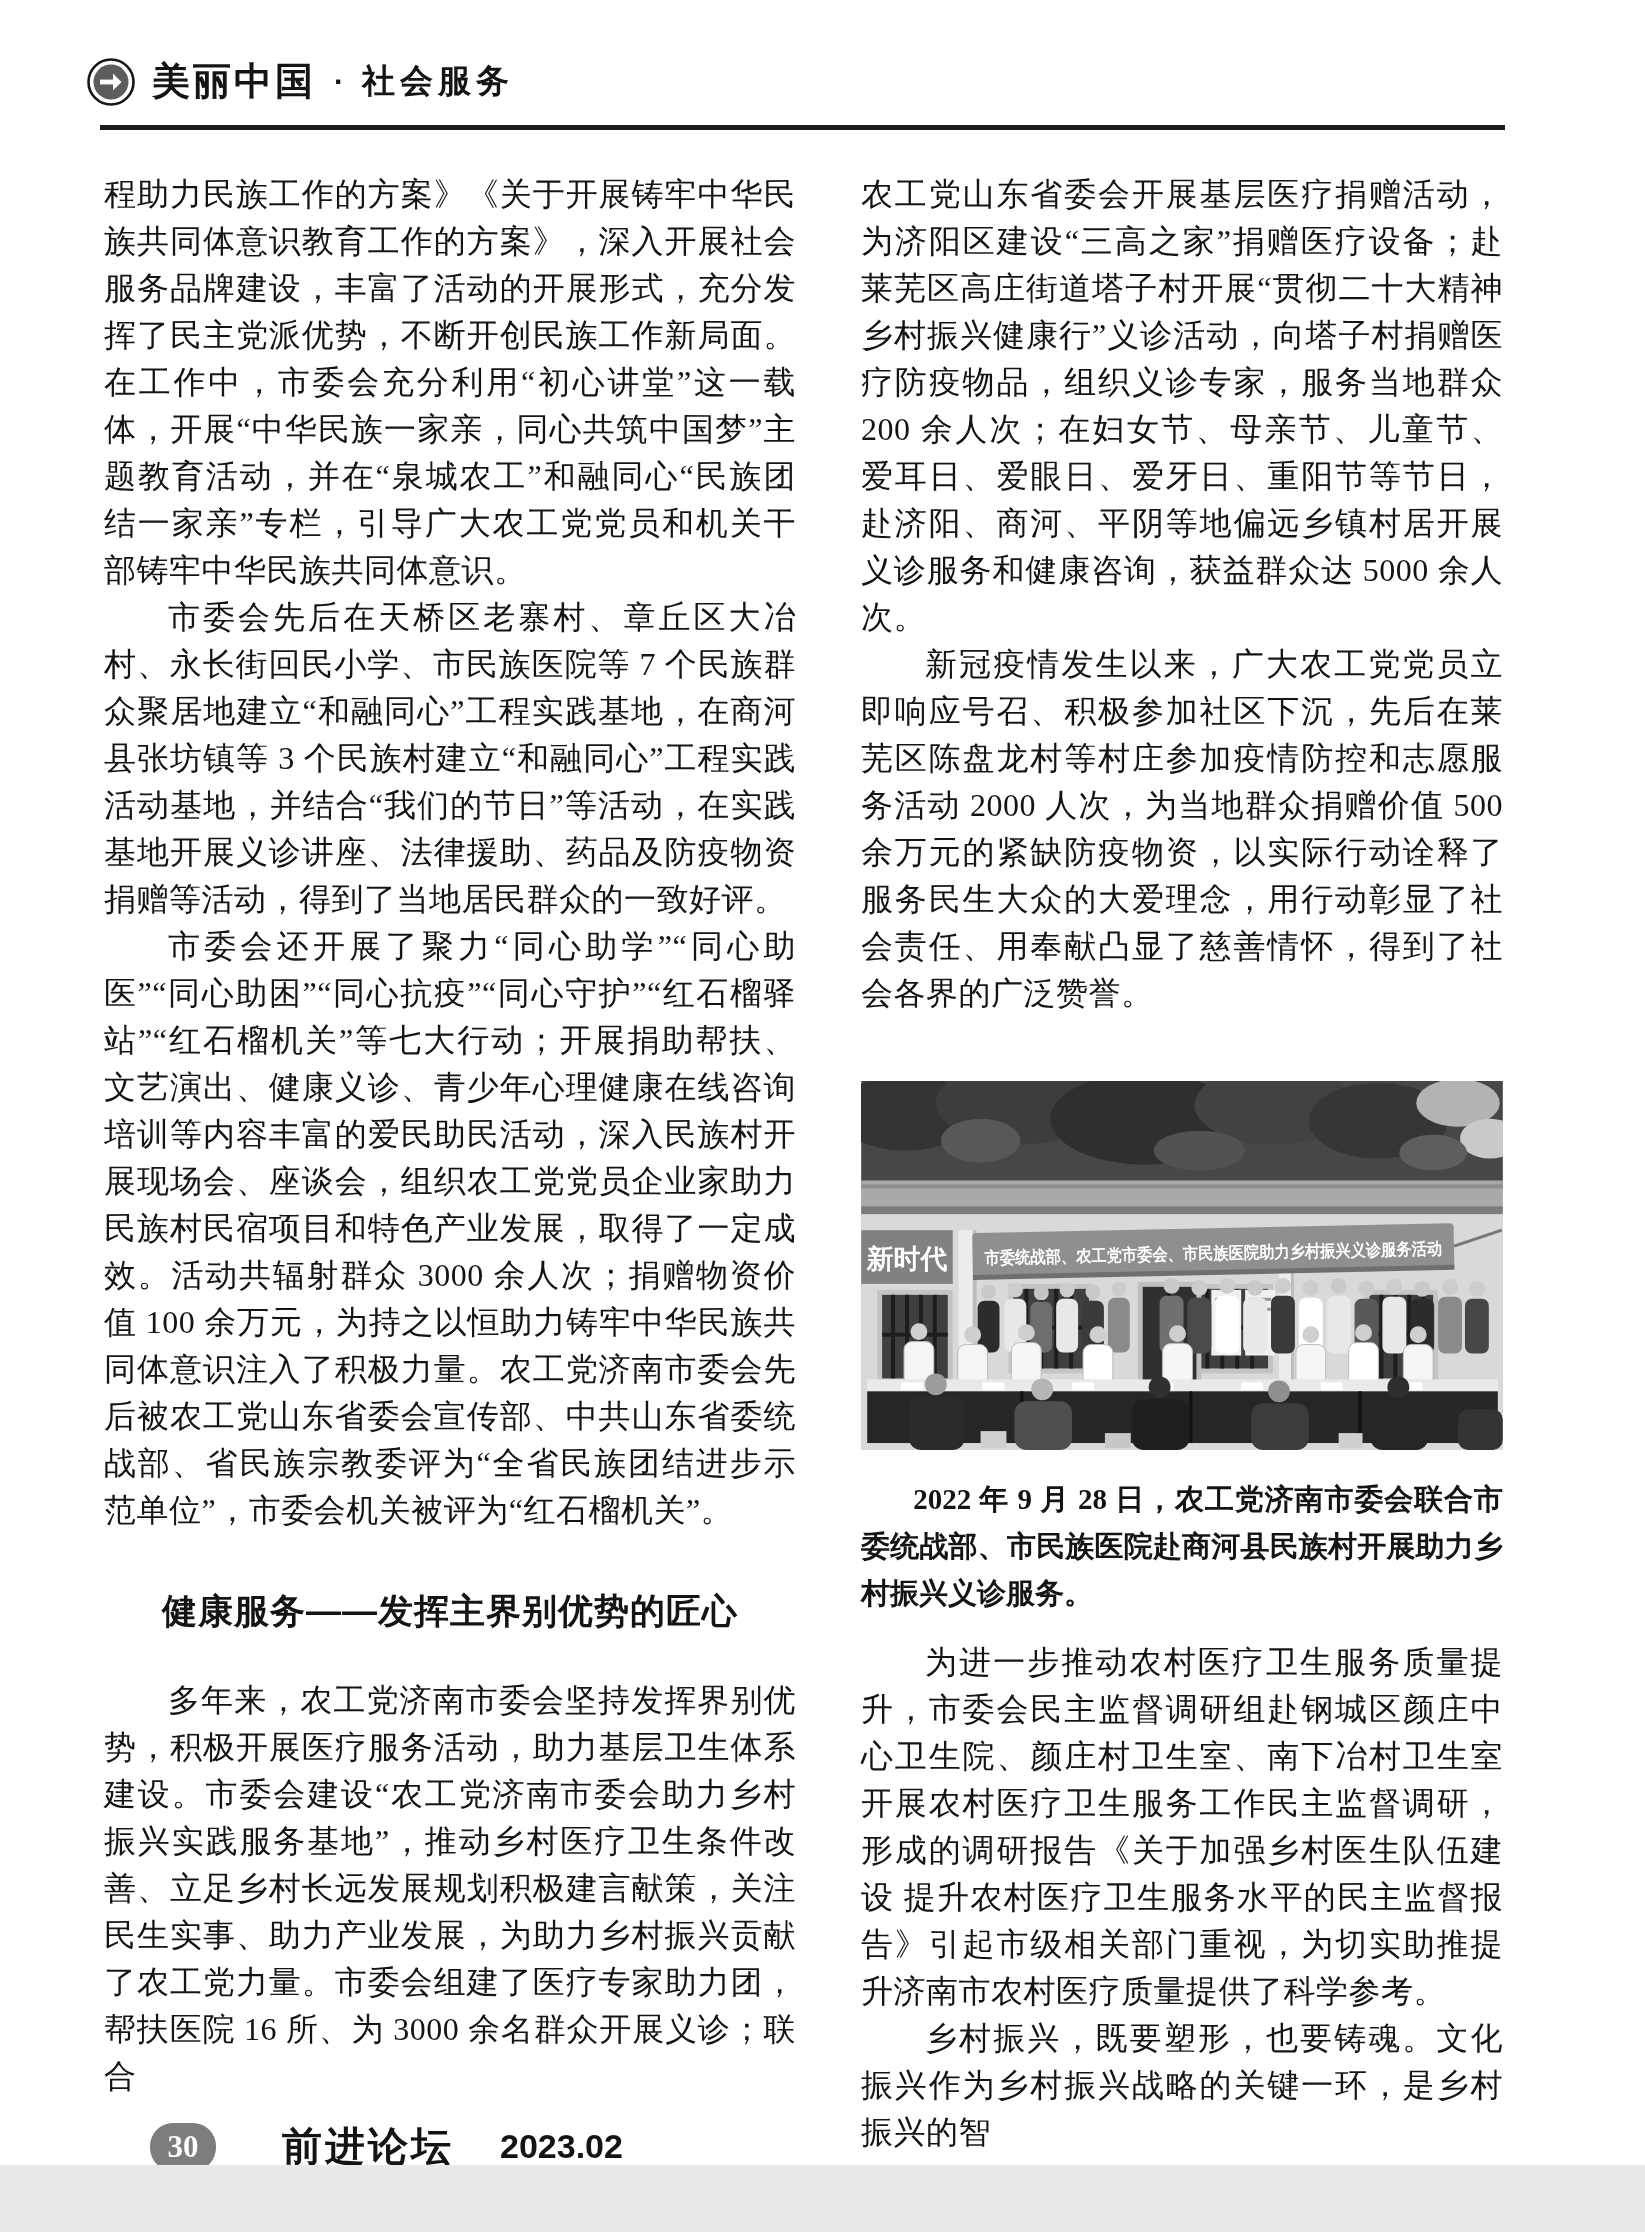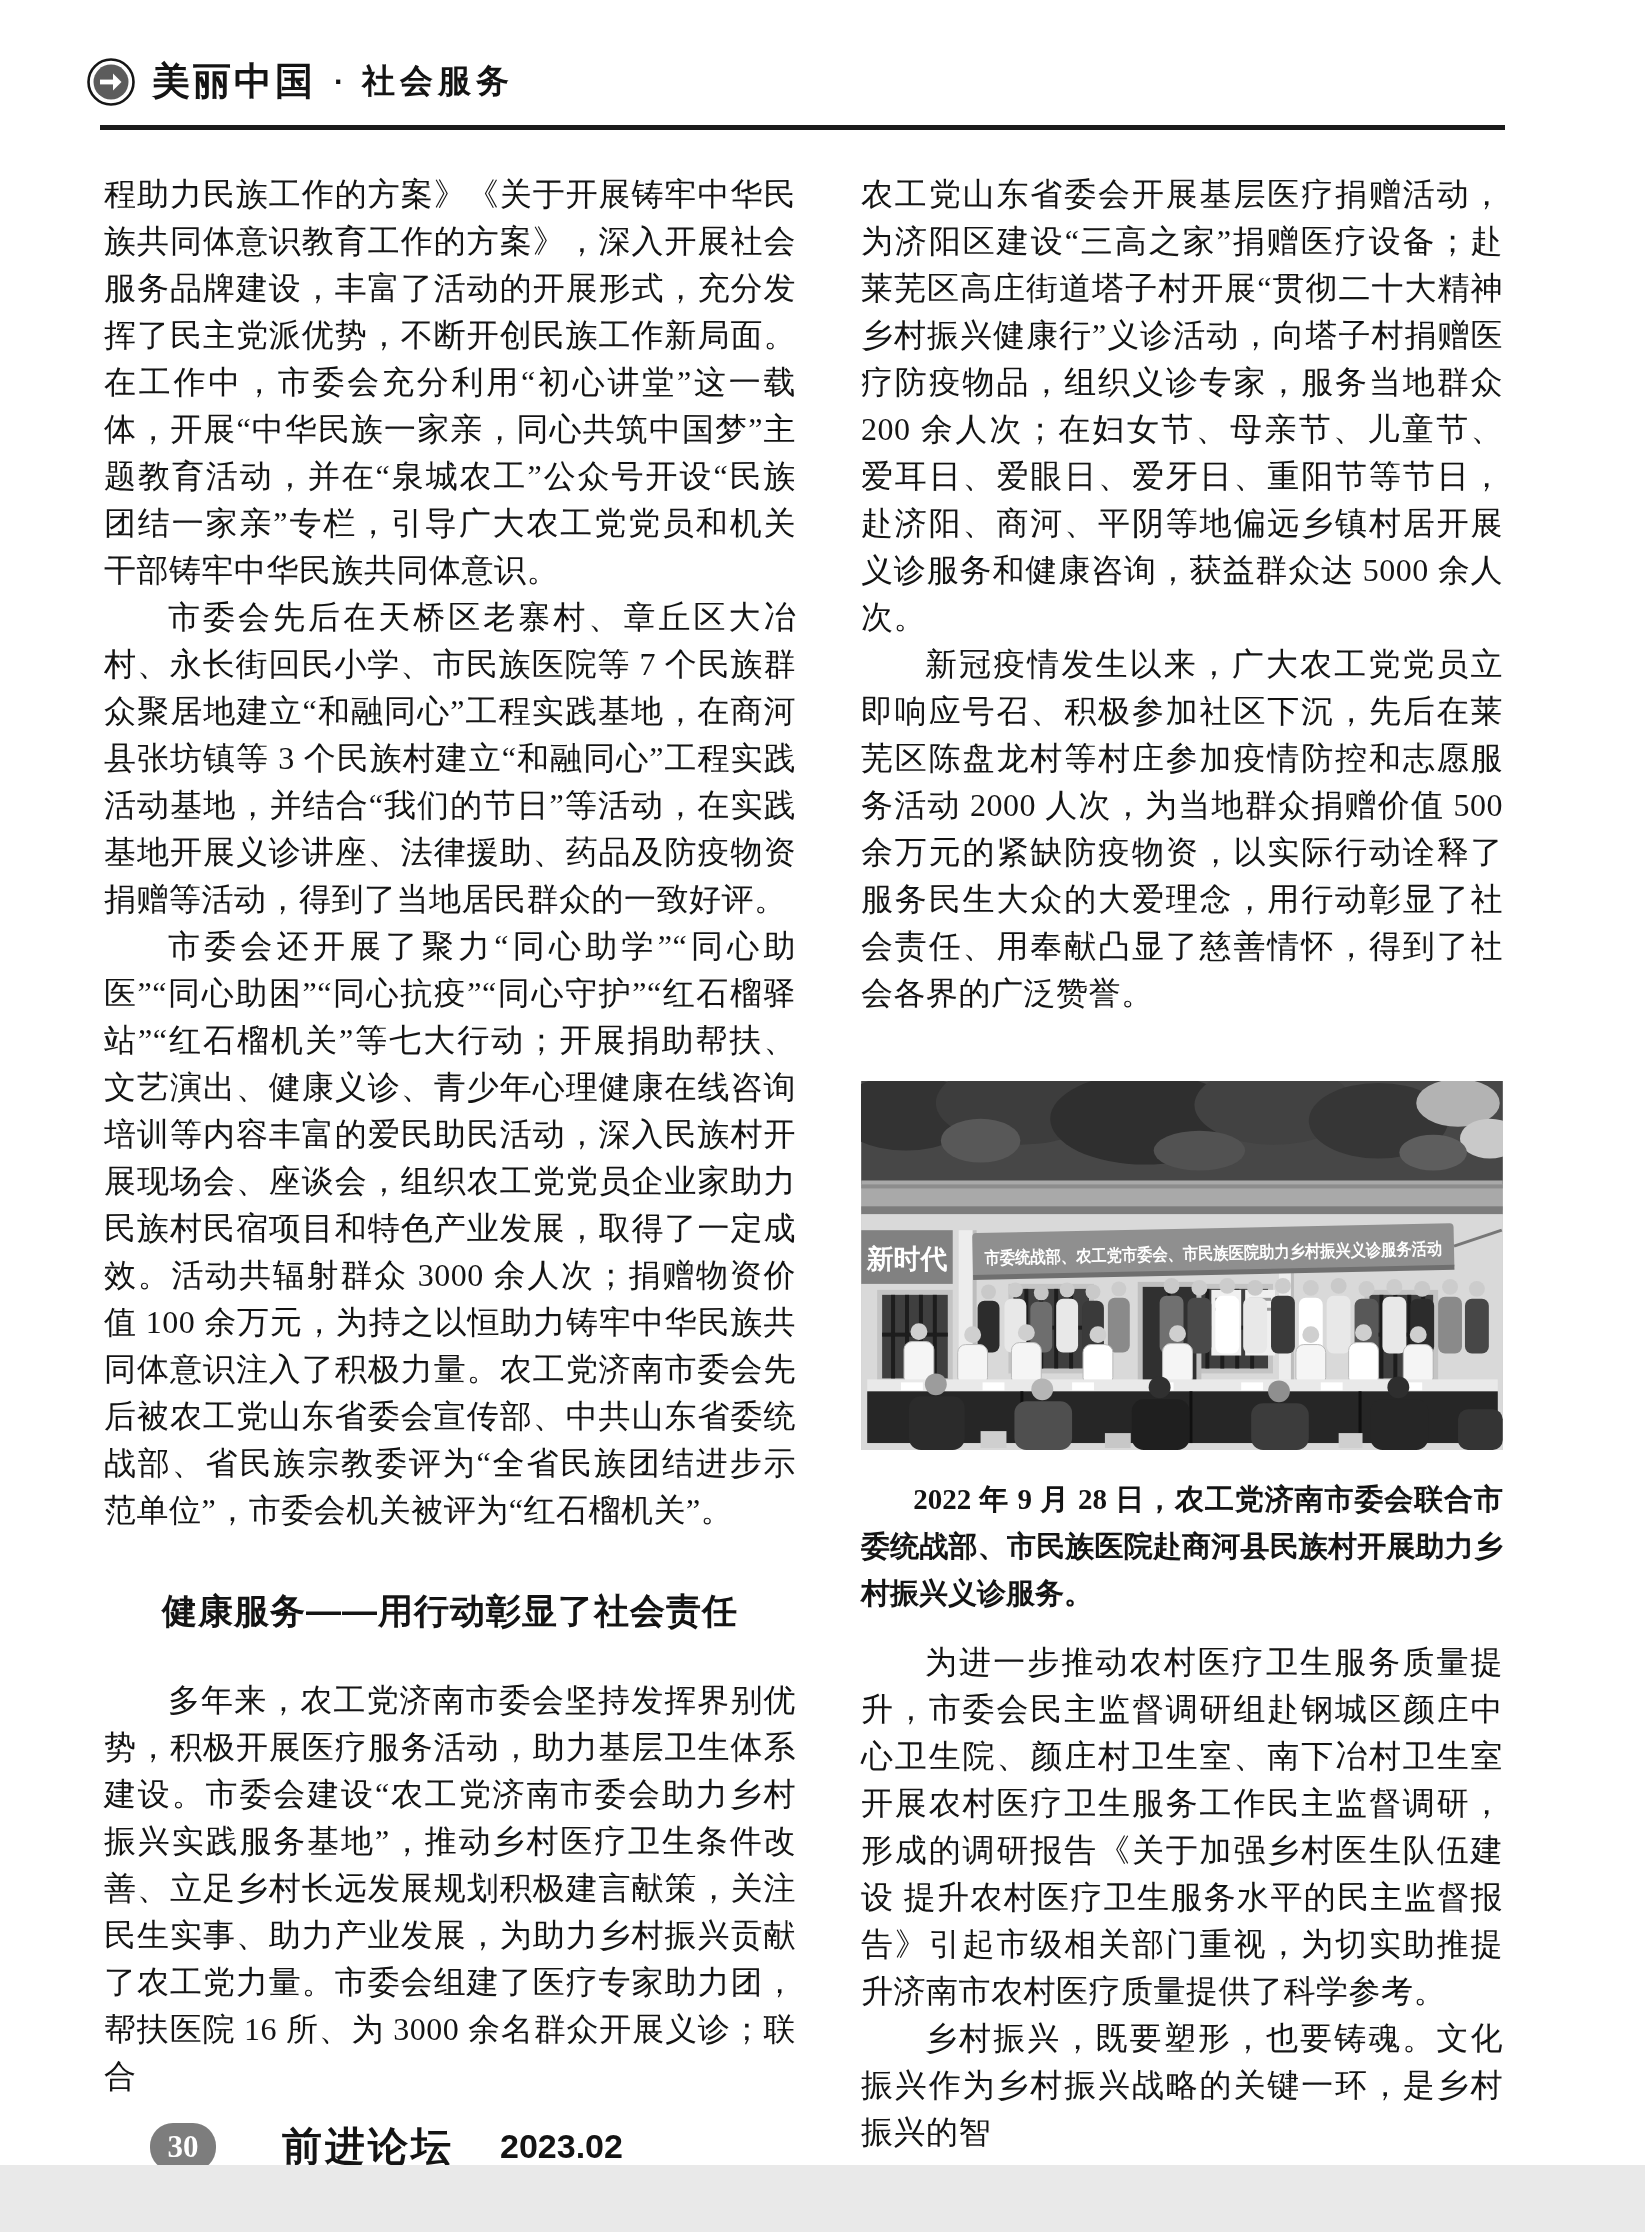--- a/index.html
+++ b/index.html
@@ -95,24 +95,24 @@
     </svg>
     <span class="brand">美丽中国</span>
     <span class="brand-sep">·</span>
     <span class="brand-section">社会服务</span>
   </div>
   <div class="header-rule"></div>
 
   <div class="columns">
 
     <div class="col col-left">
-      <p>程助力民族工作的方案》《关于开展铸牢中华民族共同体意识教育工作的方案》，深入开展社会服务品牌建设，丰富了活动的开展形式，充分发挥了民主党派优势，不断开创民族工作新局面。在工作中，市委会充分利用“初心讲堂”这一载体，开展“中华民族一家亲，同心共筑中国梦”主题教育活动，并在“泉城农工”公众号开设“民族团结一家亲”专栏，引导广大农工党党员和机关干部铸牢中华民族共同体意识。</p>
+      <p>程助力民族工作的方案》《关于开展铸牢中华民族共同体意识教育工作的方案》，深入开展社会服务品牌建设，丰富了活动的开展形式，充分发挥了民主党派优势，不断开创民族工作新局面。在工作中，市委会充分利用“初心讲堂”这一载体，开展“中华民族一家亲，同心共筑中国梦”主题教育活动，并在“泉城农工”和融同心“民族团结一家亲”专栏，引导广大农工党党员和机关干部铸牢中华民族共同体意识。</p>
       <p class="indent">市委会先后在天桥区老寨村、章丘区大冶村、永长街回民小学、市民族医院等 7 个民族群众聚居地建立“和融同心”工程实践基地，在商河县张坊镇等 3 个民族村建立“和融同心”工程实践活动基地，并结合“我们的节日”等活动，在实践基地开展义诊讲座、法律援助、药品及防疫物资捐赠等活动，得到了当地居民群众的一致好评。</p>
       <p class="indent">市委会还开展了聚力“同心助学”“同心助医”“同心助困”“同心抗疫”“同心守护”“红石榴驿站”“红石榴机关”等七大行动；开展捐助帮扶、文艺演出、健康义诊、青少年心理健康在线咨询培训等内容丰富的爱民助民活动，深入民族村开展现场会、座谈会，组织农工党党员企业家助力民族村民宿项目和特色产业发展，取得了一定成效。活动共辐射群众 3000 余人次；捐赠物资价值 100 余万元，为持之以恒助力铸牢中华民族共同体意识注入了积极力量。农工党济南市委会先后被农工党山东省委会宣传部、中共山东省委统战部、省民族宗教委评为“全省民族团结进步示范单位”，市委会机关被评为“红石榴机关”。</p>
-      <h2>健康服务——用行动彰显了社会责任</h2>
+      <h2>健康服务——发挥主界别优势的匠心</h2>
       <p class="indent">多年来，农工党济南市委会坚持发挥界别优势，积极开展医疗服务活动，助力基层卫生体系建设。市委会建设“农工党济南市委会助力乡村振兴实践服务基地”，推动乡村医疗卫生条件改善、立足乡村长远发展规划积极建言献策，关注民生实事、助力产业发展，为助力乡村振兴贡献了农工党力量。市委会组建了医疗专家助力团，帮扶医院 16 所、为 3000 余名群众开展义诊；联合</p>
     </div>
 
     <div class="col col-right">
       <p>农工党山东省委会开展基层医疗捐赠活动，为济阳区建设“三高之家”捐赠医疗设备；赴莱芜区高庄街道塔子村开展“贯彻二十大精神 乡村振兴健康行”义诊活动，向塔子村捐赠医疗防疫物品，组织义诊专家，服务当地群众 200 余人次；在妇女节、母亲节、儿童节、爱耳日、爱眼日、爱牙日、重阳节等节日，赴济阳、商河、平阴等地偏远乡镇村居开展义诊服务和健康咨询，获益群众达 5000 余人次。</p>
       <p class="indent">新冠疫情发生以来，广大农工党党员立即响应号召、积极参加社区下沉，先后在莱芜区陈盘龙村等村庄参加疫情防控和志愿服务活动 2000 人次，为当地群众捐赠价值 500 余万元的紧缺防疫物资，以实际行动诠释了服务民生大众的大爱理念，用行动彰显了社会责任、用奉献凸显了慈善情怀，得到了社会各界的广泛赞誉。</p>
 
       <figure>
         <svg class="photo-frame" viewBox="0 0 645 371">
 

